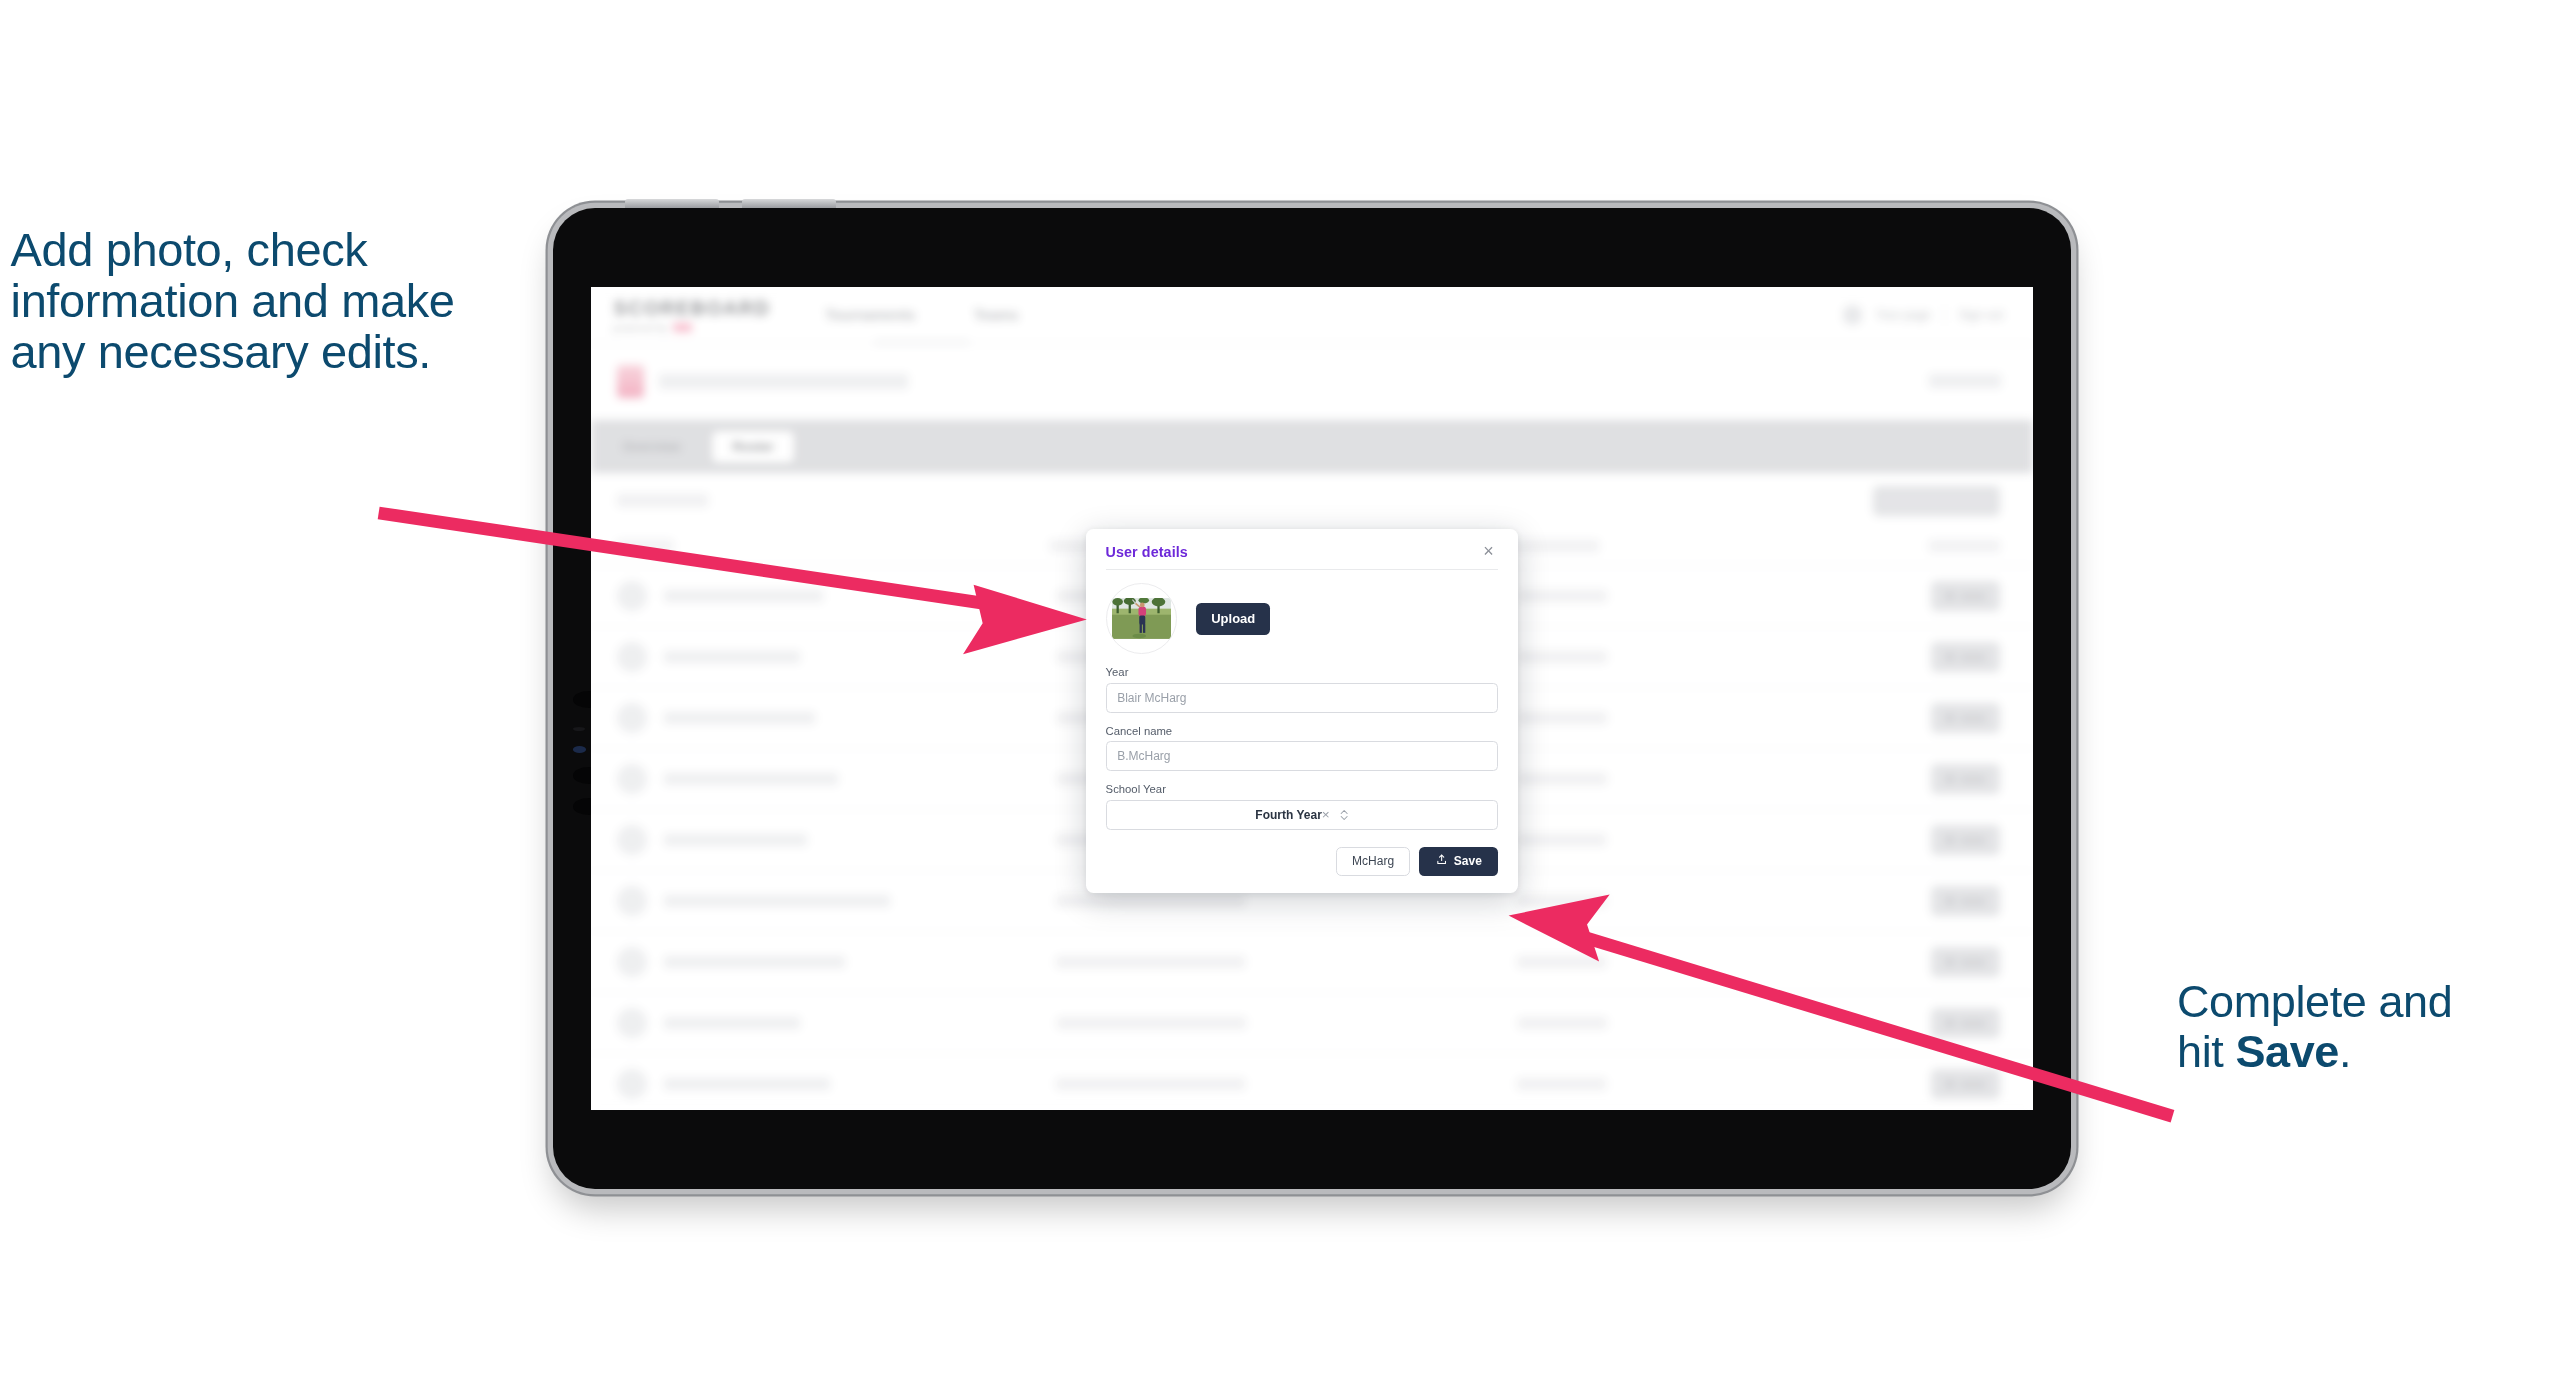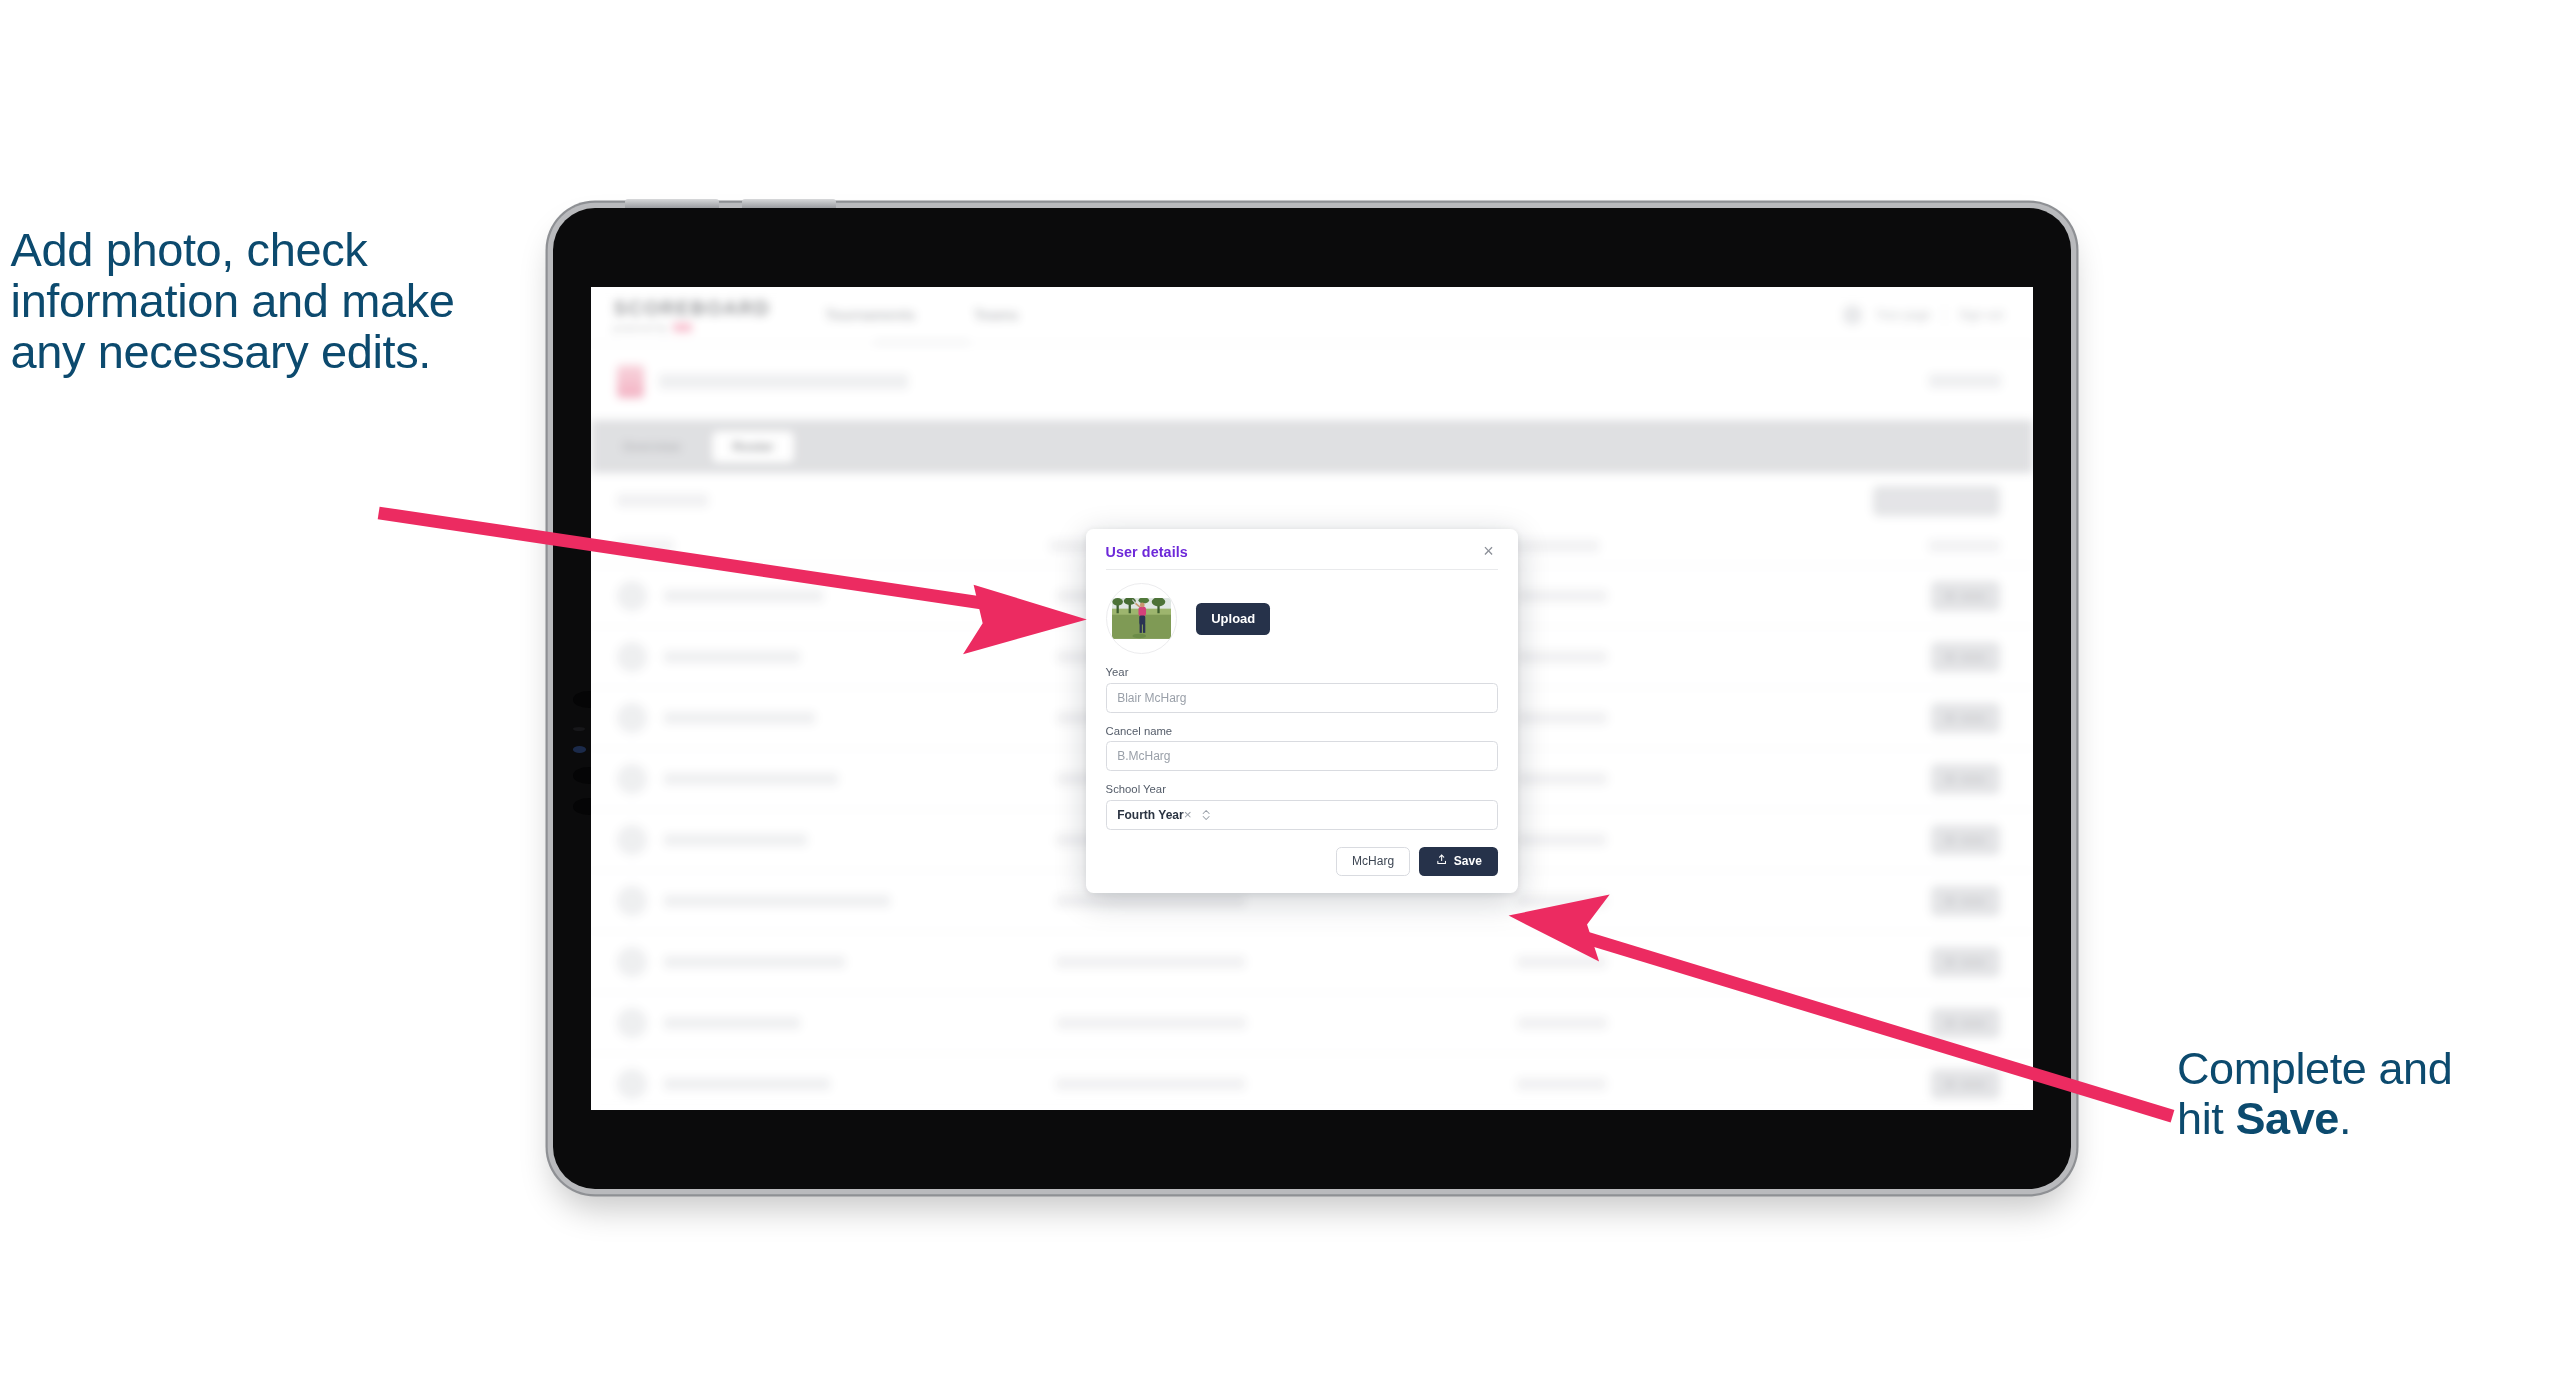--- a/index.html
+++ b/index.html
@@ -20,21 +20,21 @@
     font-weight:400;
     letter-spacing:-0.4px;
   }
   #annot-left{
     left:10.6px; top:225px;
     width:498px;
     font-size:47px;
     line-height:1.08;
   }
   #annot-right{
-    left:2177px; top:1044px;
+    left:2177px; top:977px;
     width:393px;
     font-size:45px;
     line-height:1.12;
   }
   #annot-right .b{font-weight:700;}
 
   
   .arrow-svg{position:absolute;overflow:visible;pointer-events:none;}
   #arrow-left-svg{left:377px;top:513px;width:710px;height:151px;}
   #arrow-right-svg{left:1495px;top:861px;width:679px;height:257px;}
@@ -185,21 +185,21 @@
   .field{margin-top:12px;}
   .field-label{font-size:11.3px;color:#545c69;margin-bottom:4.5px;display:block;}
   .field-input{
     width:100%;box-sizing:border-box;
     height:30px;border:0.8px solid #d9dbe0;border-radius:4.5px;
     background:#ffffff;padding:0 10.6px;
     font-size:12px;color:#9aa0a9;
     font-family:"Liberation Sans", sans-serif;
     display:flex;align-items:center;
   }
-  .field-input.select{color:#2b3442;font-weight:600;justify-content:flex-start;}
+  .field-input.select{color:#2b3442;font-weight:600;justify-content:center;}
   .sel-icons{display:flex;align-items:center;gap:10.6px;color:#9aa0a9;}
   .sel-x{font-size:13.6px;line-height:1;cursor:pointer;font-weight:300;}
   .sel-caret{display:flex;flex-direction:column;line-height:.55;font-size:9.8px;cursor:pointer;}
   #modal-foot{display:flex;justify-content:flex-end;gap:9px;margin-top:16.6px;}
   #cancel-btn{
     background:#ffffff;border:0.8px solid #d9dbe0;border-radius:5.3px;
     padding:6.8px 15px;font-size:12px;color:#3d4653;cursor:pointer;
     font-family:"Liberation Sans", sans-serif;
   }
   #save-btn{

